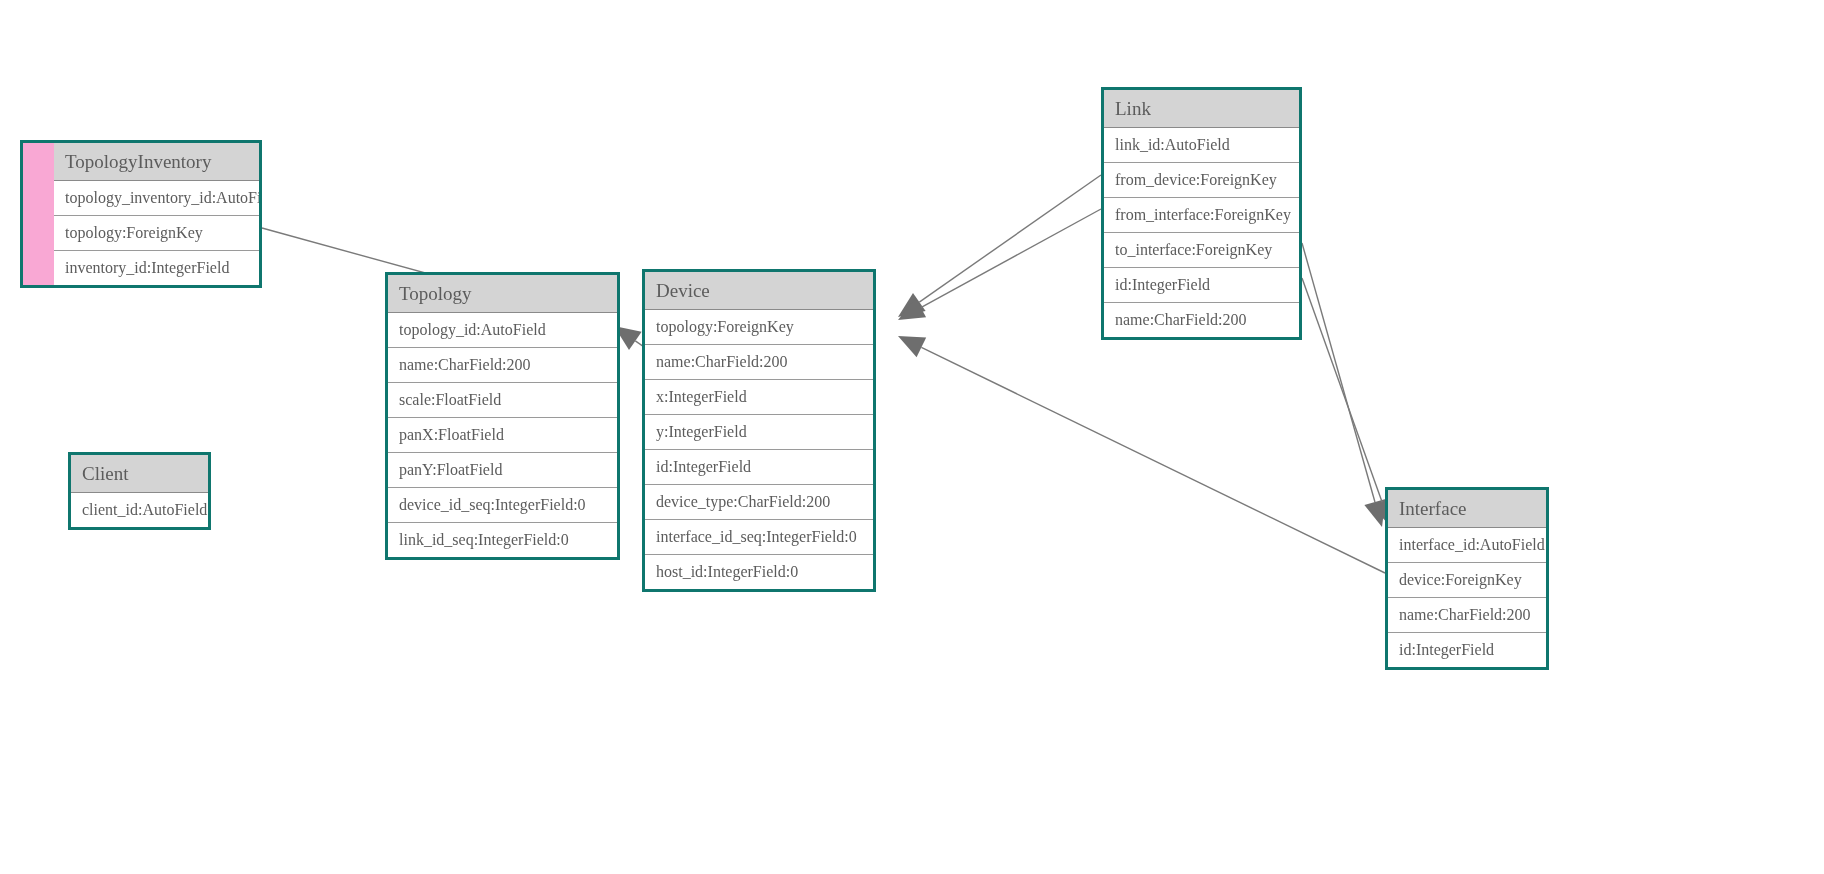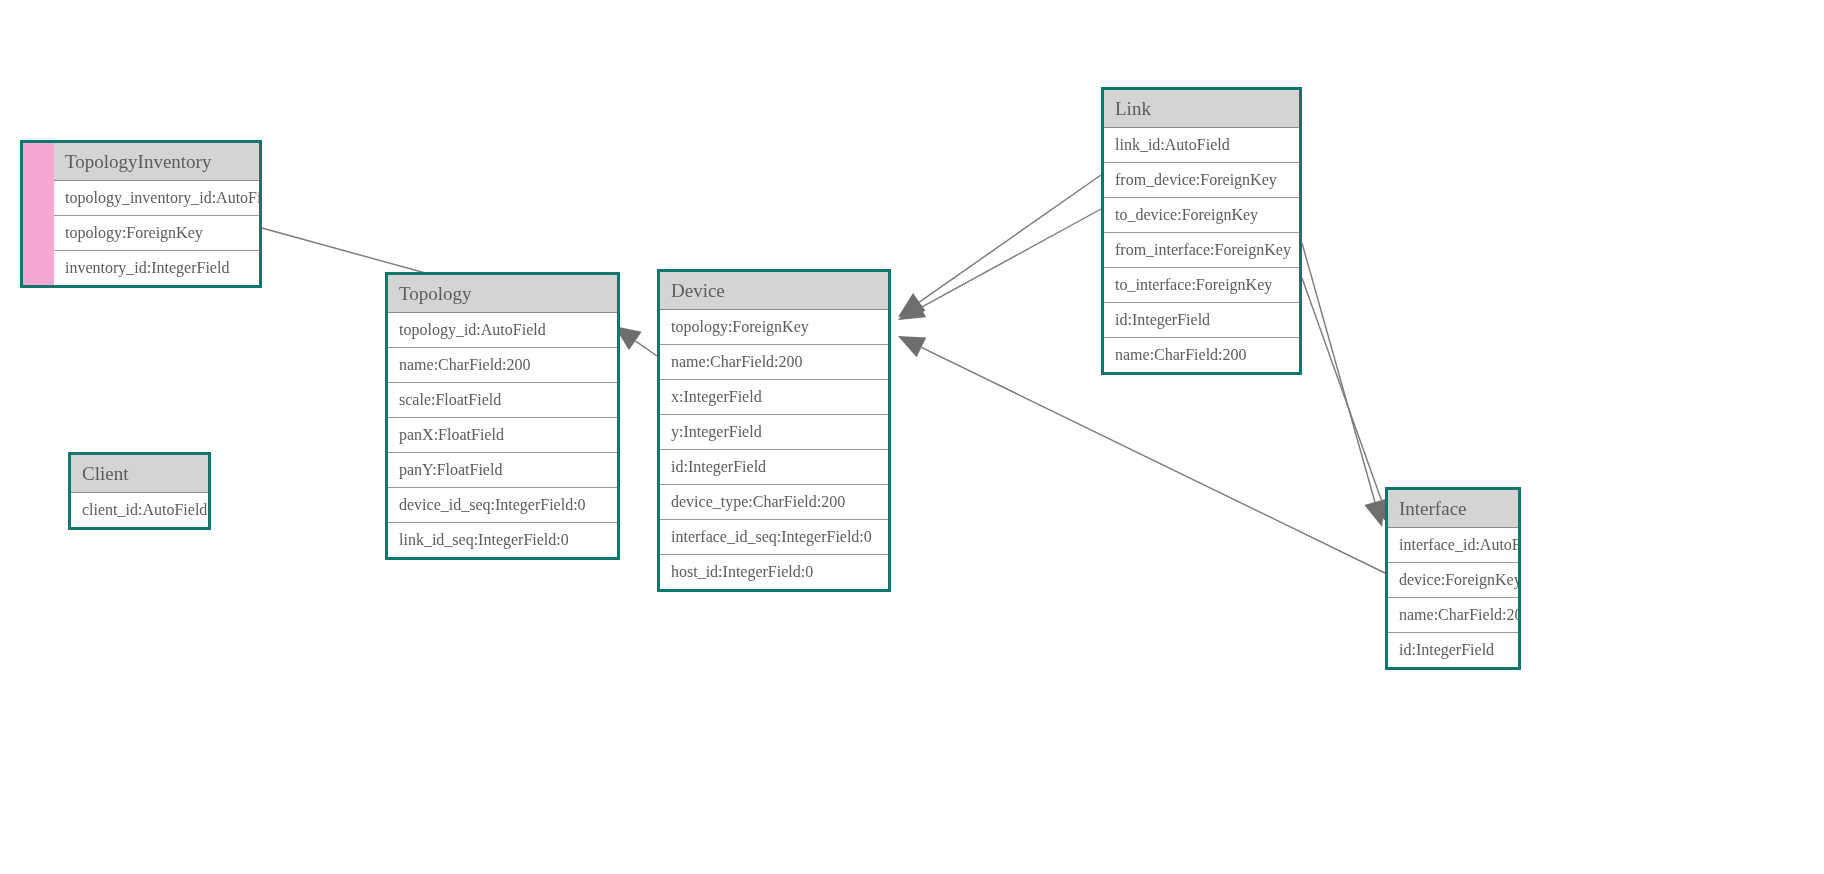--- a/index.html
+++ b/index.html
@@ -112,42 +112,41 @@
       <div class="entity" style="left: 385px; top: 272px; width: 235px;">
         <div class="entity-header">Topology</div>
         <div class="entity-field">topology_id:AutoField</div>
         <div class="entity-field">name:CharField:200</div>
         <div class="entity-field">scale:FloatField</div>
         <div class="entity-field">panX:FloatField</div>
         <div class="entity-field">panY:FloatField</div>
         <div class="entity-field">device_id_seq:IntegerField:0</div>
         <div class="entity-field">link_id_seq:IntegerField:0</div>
       </div>
-      <div class="entity" style="left: 657px; top: 269px; width: 234px;">
+      <div class="entity" style="left: 642px; top: 269px; width: 234px;">
         <div class="entity-header">Device</div>
         <div class="entity-field">topology:ForeignKey</div>
         <div class="entity-field">name:CharField:200</div>
         <div class="entity-field">x:IntegerField</div>
         <div class="entity-field">y:IntegerField</div>
         <div class="entity-field">id:IntegerField</div>
         <div class="entity-field">device_type:CharField:200</div>
         <div class="entity-field">interface_id_seq:IntegerField:0</div>
         <div class="entity-field">host_id:IntegerField:0</div>
       </div>
       <div class="entity" style="left: 1101px; top: 87px; width: 201px;">
         <div class="entity-header">Link</div>
         <div class="entity-field">link_id:AutoField</div>
         <div class="entity-field">from_device:ForeignKey</div>
-        <div class="entity-field">to_device:ForeignKey</div>
         <div class="entity-field">from_interface:ForeignKey</div>
         <div class="entity-field">to_interface:ForeignKey</div>
         <div class="entity-field">id:IntegerField</div>
         <div class="entity-field">name:CharField:200</div>
       </div>
-      <div class="entity" style="left: 1385px; top: 487px; width: 136px;">
+      <div class="entity" style="left: 1385px; top: 487px; width: 164px;">
         <div class="entity-header">Interface</div>
         <div class="entity-field">interface_id:AutoField</div>
         <div class="entity-field">device:ForeignKey</div>
         <div class="entity-field">name:CharField:200</div>
         <div class="entity-field">id:IntegerField</div>
       </div>
     </div>
 
 </div>
 

